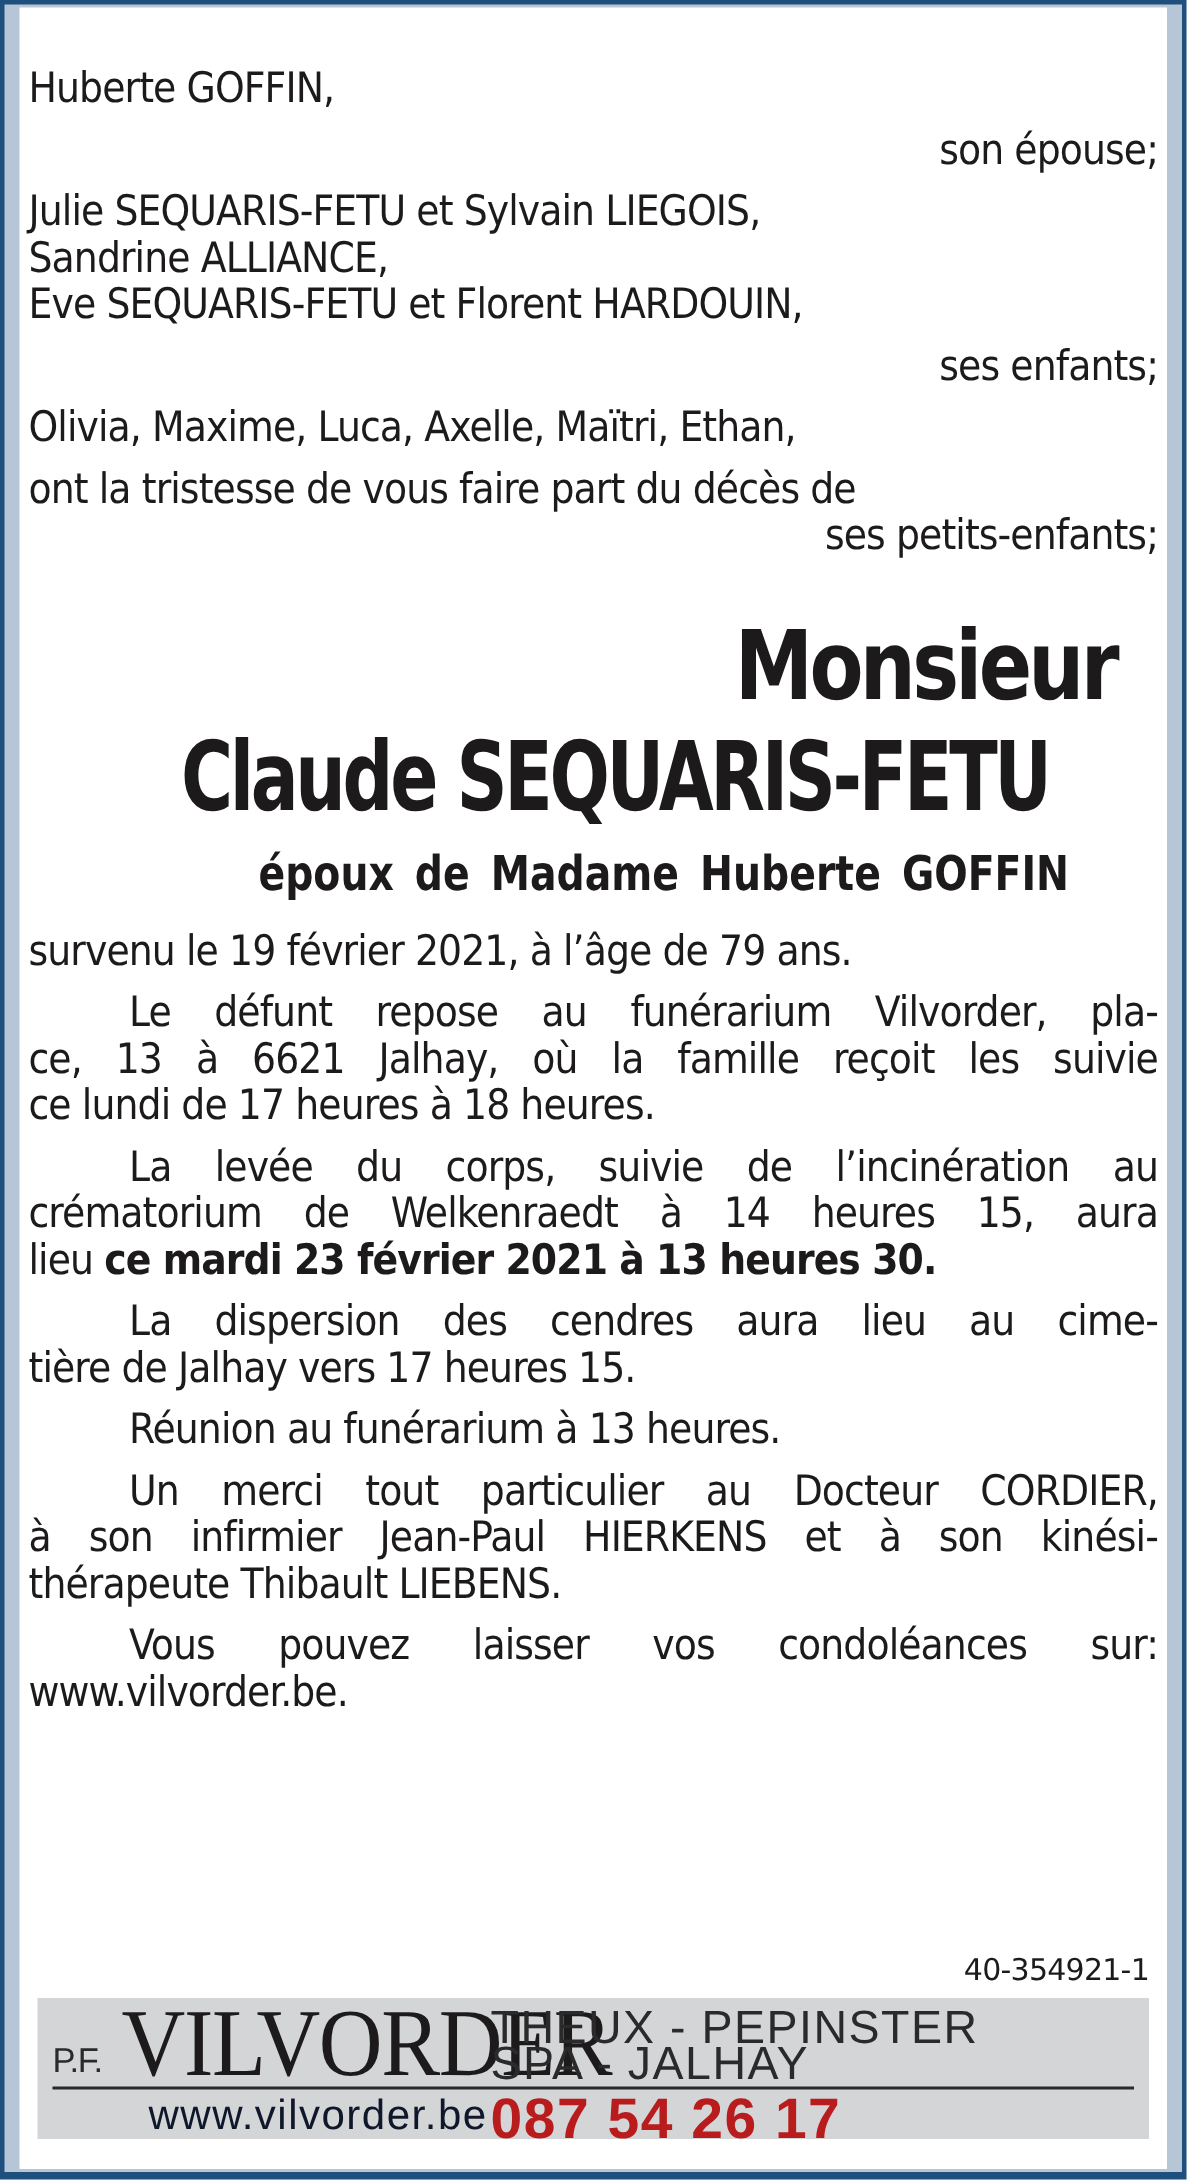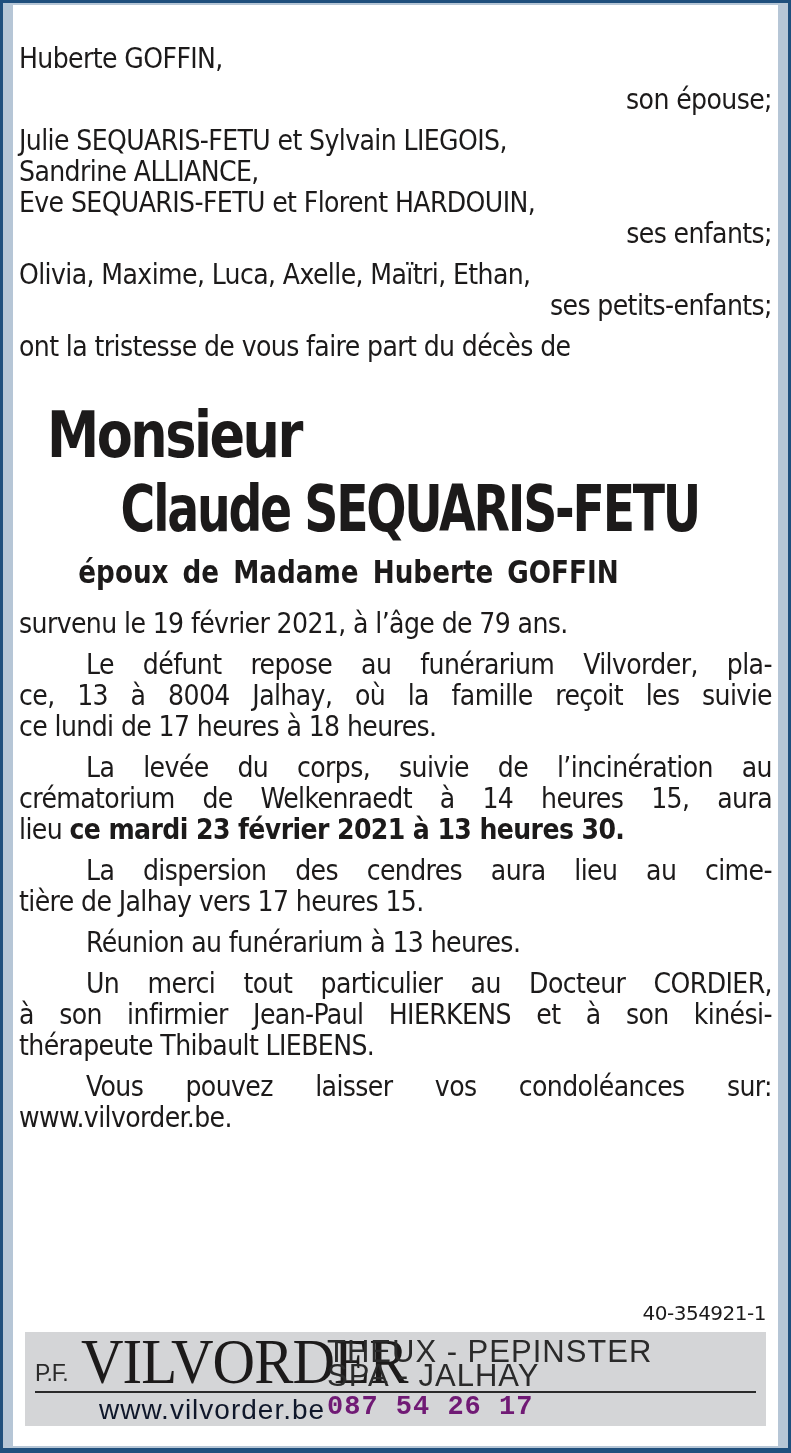--- a/index.html
+++ b/index.html
@@ -26,21 +26,21 @@
       font-family: "DejaVu Sans", sans-serif;
       font-stretch: condensed;
       font-size: 28px;
       line-height: 31px;
       letter-spacing: -0.6px;
       color: #1c1a1a;
       white-space: nowrap;
     }
     .right { text-align: right; }
 
-    .title-block { text-align: left; margin-top: 34px; }
+    .title-block { text-align: right; margin-top: 34px; }
     .monsieur {
       font-family: "DejaVu Sans", sans-serif;
       font-weight: bold;
       font-size: 64px;
       line-height: 78px;
       letter-spacing: -3px;
       display: inline-block;
       transform: scaleX(0.82);
       color: #1c1a1a;
     }
@@ -124,48 +124,48 @@
     }
     .web {
       position: absolute; left: 74px; top: 62px;
       font-family: "Liberation Sans", sans-serif;
       font-size: 28px;
       letter-spacing: 1px;
       color: #0f172a;
     }
     .phone {
       position: absolute; left: 302px; top: 60px;
-      font-family: Liberation Mono, monospace;
-      font-weight: bold;
-      font-size: 27px;
+      font-family: Liberation Sans, sans-serif;
+      font-weight: bold;
+      font-size: 38px;
       letter-spacing: 1px;
-      color: #701a75;
+      color: #b91c1c;
     }
   </style>
 </head>
 <body>
 
 <div class="frame-outer">
   <div class="page">
     <div class="content">
 
       <div style="height:38px"></div>
 
       <div class="line">Huberte GOFFIN,</div>
       <div class="line right" style="margin-top:10px">son épouse;</div>
 
       <div class="line" style="margin-top:10px">Julie SEQUARIS-FETU et Sylvain LIEGOIS,</div>
       <div class="line">Sandrine ALLIANCE,</div>
       <div class="line">Eve SEQUARIS-FETU et Florent HARDOUIN,</div>
-      <div class="line right" style="">ses enfants;</div>
+      <div class="line right" style="margin-top:10px">ses enfants;</div>
 
       <div class="line" style="margin-top:10px">Olivia, Maxime, Luca, Axelle, Maïtri, Ethan,</div>
+      <div class="line" style="margin-top:10px">ont la tristesse de vous faire part du décès de</div>
+
       <div class="line right">ses petits-enfants;</div>
-
-      <div class="line" style="margin-top:10px">ont la tristesse de vous faire part du décès de</div>
 
       <div class="title-block">
         <div><span class="monsieur">Monsieur</span></div>
         <div style="margin-top:-4px"><span class="name">Claude  SEQUARIS-FETU</span></div>
         <div style="margin-top:2px"><span class="spouse">époux de Madame Huberte GOFFIN</span></div>
       </div>
 
       <div class="para" style="margin-top:14px">
         <div class="line">survenu le 19 février 2021, à l’âge de 79 ans.</div>
       </div>
@@ -177,21 +177,21 @@
             <span>repose</span>
             <span>au</span>
             <span>funérarium</span>
             <span>Vilvorder,</span>
             <span>pla-</span>
           </div>
         <div class="just-line line">
             <span>ce,</span>
             <span>13</span>
             <span>à</span>
-            <span>8004</span>
+            <span>6621</span>
             <span>Jalhay,</span>
             <span>où</span>
             <span>la</span>
             <span>famille</span>
             <span>reçoit</span>
             <span>les</span>
             <span>suivie</span>
           </div>
         <div class="line">ce lundi de 17 heures à 18 heures.</div>
       </div>

